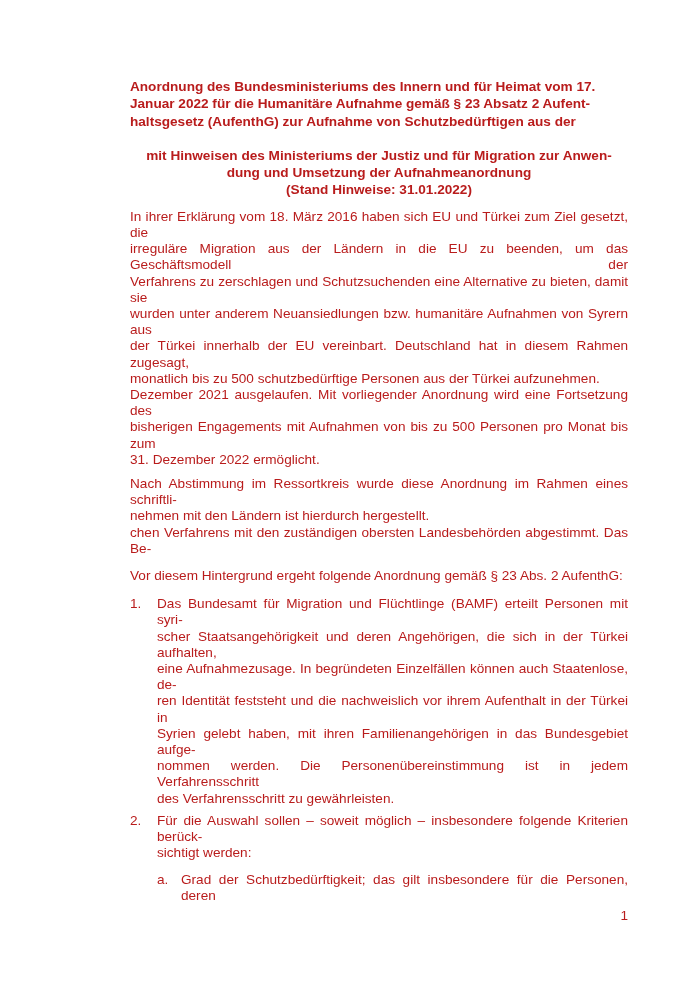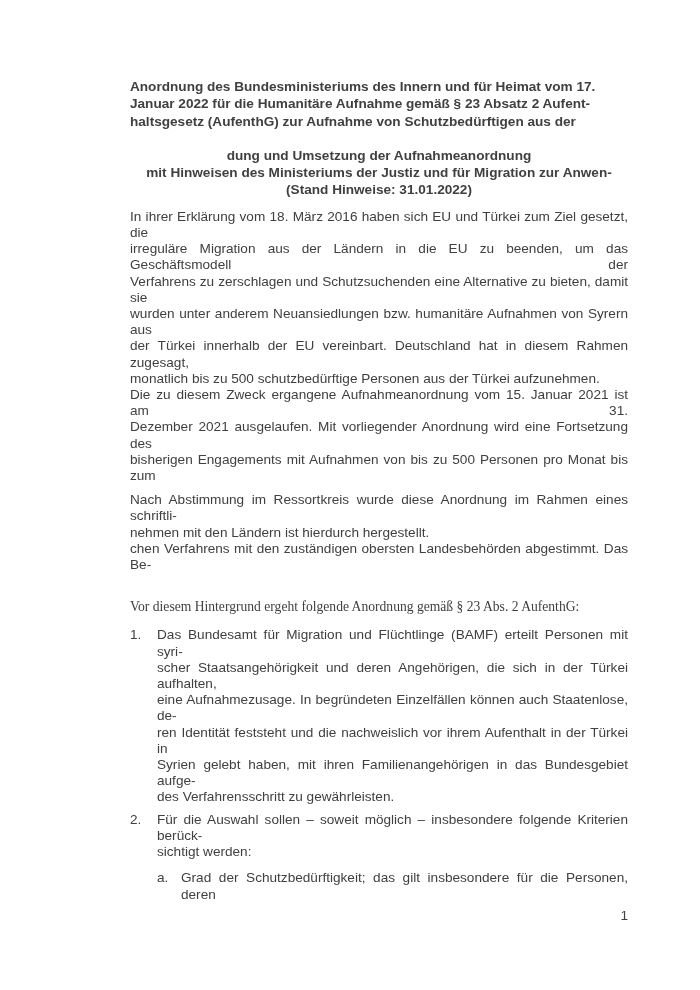--- a/index.html
+++ b/index.html
@@ -1,36 +1,36 @@
 <!DOCTYPE html>
 <html lang="de"><head>
 <meta charset="utf-8">
 <style>
   html, body { margin: 0; padding: 0; background: #ffffff; }
   .page {
     position: relative;
     width: 700px;
     height: 990px;
     background: #ffffff;
-    color: #404040;
+    color: #b91c1c;
     box-sizing: border-box;
     padding: 78px 72px 0 130px;
     font-family: "Liberation Sans", "DejaVu Sans", sans-serif;
     font-size: 13.6px;
     line-height: 16.2px;
     overflow: hidden;
   }
   .jl { text-align: justify; text-align-last: justify; }
   .jl.last { text-align-last: left; }
   .title { font-weight: bold; line-height: 17.3px; margin-bottom: 17px; }
   .subtitle { font-weight: bold; line-height: 17.3px; text-align: center; margin-bottom: 10px; }
   .p1 { }
   .p2 { margin-bottom: 8px; }
-  .p3 { margin-bottom: 26px; }
-  .p4 { margin-bottom: 12px; font-family: Liberation Serif, serif; }
+  .p3 { margin-bottom: 11px; }
+  .p4 { margin-bottom: 12px; }
   .oitem { display: flex; }
   .oitem.first { margin-bottom: 6px; }
   .omark { flex: none; width: 27px; }
   .obody { flex: 1 1 auto; min-width: 0; }
   .criteria { margin: 10px 0 8px 0; }
   .citem { display: flex; }
   .cmark { flex: none; width: 24px; }
   .cbody { flex: 1 1 auto; min-width: 0; }
   .pagenum { position: absolute; top: 908px; right: 72px; }
 </style>
@@ -39,58 +39,59 @@
 
 <div class="page">
 
   <div class="title">
     <div>Anordnung des Bundesministeriums des Innern und für Heimat vom 17.</div>
     <div>Januar 2022 für die Humanitäre Aufnahme gemäß § 23 Absatz 2 Aufent-</div>
     <div>haltsgesetz (AufenthG) zur Aufnahme von Schutzbedürftigen aus der</div>
   </div>
 
   <div class="subtitle">
+    <div>mit Hinweisen des Ministeriums der Justiz und für Migration zur Anwen-</div>
     <div>dung und Umsetzung der Aufnahmeanordnung</div>
-    <div>mit Hinweisen des Ministeriums der Justiz und für Migration zur Anwen-</div>
     <div>(Stand Hinweise: 31.01.2022)</div>
   </div>
 
   <div class="p1">
     <div class="jl">In ihrer Erklärung vom 18. März 2016 haben sich EU und Türkei zum Ziel gesetzt, die</div>
     <div class="jl">irreguläre Migration aus der Ländern in die EU zu beenden, um das Geschäftsmodell der</div>
     <div class="jl">Verfahrens zu zerschlagen und Schutzsuchenden eine Alternative zu bieten, damit sie</div>
     <div class="jl">wurden unter anderem Neuansiedlungen bzw. humanitäre Aufnahmen von Syrern aus</div>
     <div class="jl">der Türkei innerhalb der EU vereinbart. Deutschland hat in diesem Rahmen zugesagt,</div>
     <div class="jl last">monatlich bis zu 500 schutzbedürftige Personen aus der Türkei aufzunehmen.</div>
   </div>
 
   <div class="p2">
-    <div class="jl">Die zu diesem Zweck ergangene Aufnahmeanordnung vom 15. Januar 2021 ist am 31.</div>
     <div class="jl">Dezember 2021 ausgelaufen. Mit vorliegender Anordnung wird eine Fortsetzung des</div>
     <div class="jl">bisherigen Engagements mit Aufnahmen von bis zu 500 Personen pro Monat bis zum</div>
+    <div class="jl last">31. Dezember 2022 ermöglicht.</div>
   </div>
 
   <div class="p3">
     <div class="jl">Nach Abstimmung im Ressortkreis wurde diese Anordnung im Rahmen eines schriftli-</div>
     <div class="jl last">nehmen mit den Ländern ist hierdurch hergestellt.</div>
     <div class="jl">chen Verfahrens mit den zuständigen obersten Landesbehörden abgestimmt. Das Be-</div>
   </div>
 
   <div class="p4">
     <div class="jl last">Vor diesem Hintergrund ergeht folgende Anordnung gemäß § 23 Abs. 2 AufenthG:</div>
   </div>
 
   <div class="oitem first">
     <div class="omark">1.</div>
     <div class="obody">
       <div class="jl">Das Bundesamt für Migration und Flüchtlinge (BAMF) erteilt Personen mit syri-</div>
       <div class="jl">scher Staatsangehörigkeit und deren Angehörigen, die sich in der Türkei aufhalten,</div>
       <div class="jl">eine Aufnahmezusage. In begründeten Einzelfällen können auch Staatenlose, de-</div>
       <div class="jl">ren Identität feststeht und die nachweislich vor ihrem Aufenthalt in der Türkei in</div>
       <div class="jl">Syrien gelebt haben, mit ihren Familienangehörigen in das Bundesgebiet aufge-</div>
+      <div class="jl">nommen werden. Die Personenübereinstimmung ist in jedem Verfahrensschritt</div>
       <div class="jl last">des Verfahrensschritt zu gewährleisten.</div>
     </div>
   </div>
 
   <div class="oitem">
     <div class="omark">2.</div>
     <div class="obody">
       <div class="jl">Für die Auswahl sollen – soweit möglich – insbesondere folgende Kriterien berück-</div>
       <div class="jl last">sichtigt werden:</div>
 

